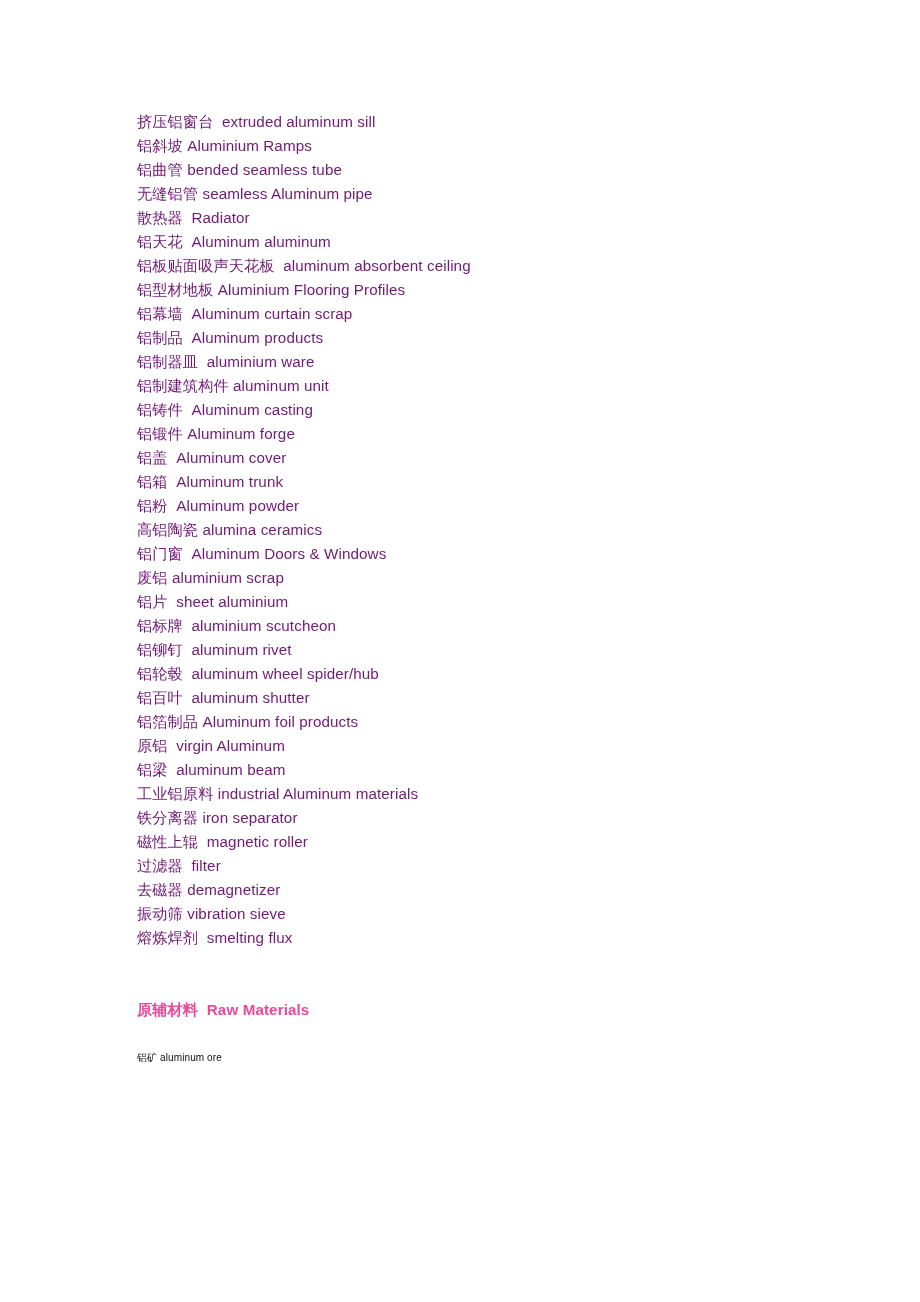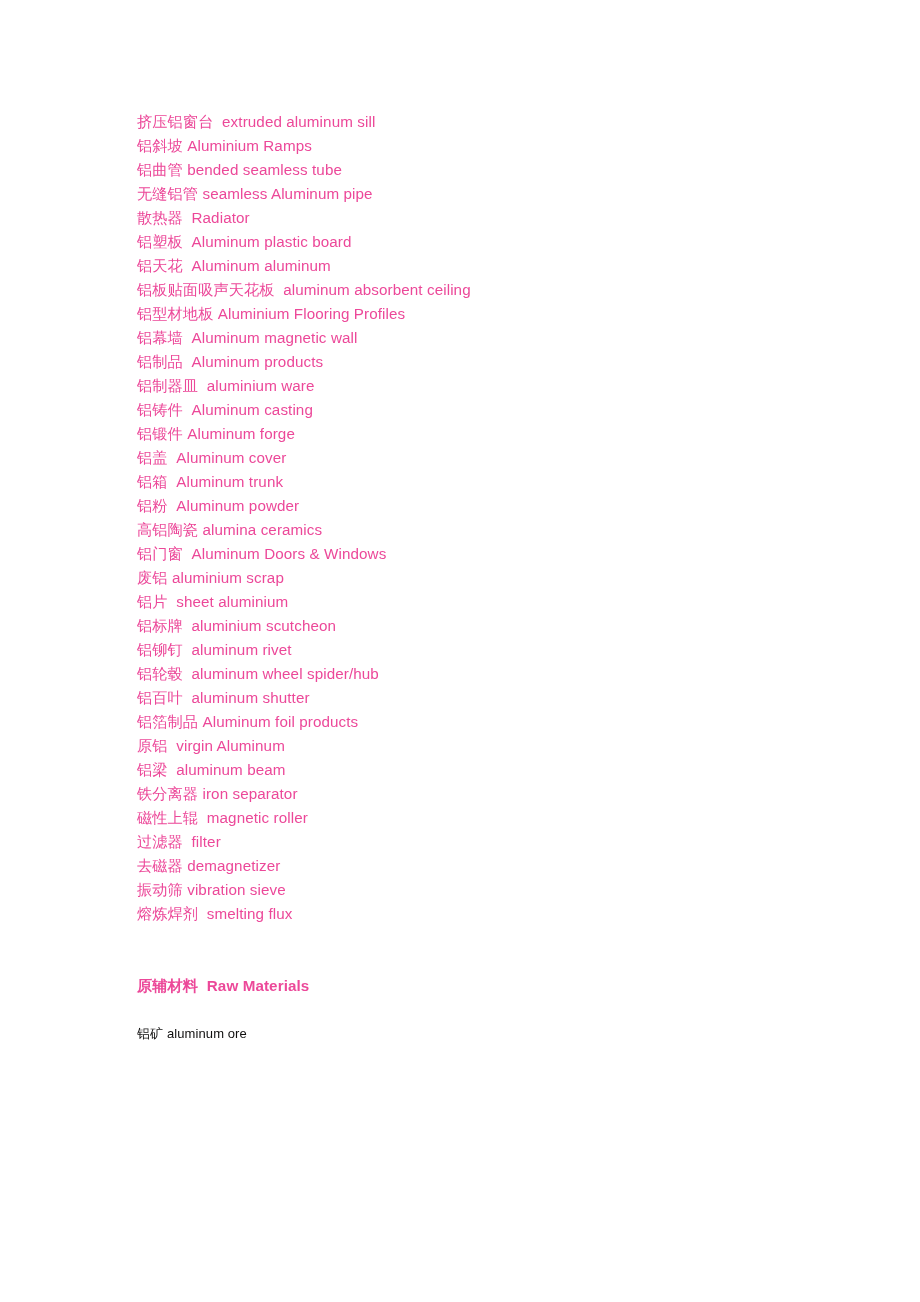--- a/index.html
+++ b/index.html
@@ -34,78 +34,79 @@
   .glossary-list {
     margin: 0;
     padding: 0;
     list-style: none;
   }
   .entry {
     font-size: 15.2px;
     line-height: 24px;
     white-space: pre;
     letter-spacing: 0.1px;
-    color: #ec4899;
+    color: #701a75;
   }
   .blank-line {
     height: 24px;
     line-height: 24px;
     font-size: 15.2px;
   }
   .section-heading {
     font-size: 15.2px;
     line-height: 24px;
     white-space: pre;
     letter-spacing: 0.1px;
     color: #ec4899;
     font-weight: bold;
   }
   .trailing-entry {
-    font-size: 13px;
+    font-size: 10px;
     line-height: 24px;
     white-space: pre;
     letter-spacing: 0.1px;
     color: #100f0f;
   }
 </style>
 </head>
 <body>
 
 <div class="page">
   <div class="content">
 
     <ul class="glossary-list">
       <li class="entry">挤压铝窗台  extruded aluminum sill</li>
       <li class="entry">铝斜坡 Aluminium Ramps</li>
       <li class="entry">铝曲管 bended seamless tube</li>
       <li class="entry">无缝铝管 seamless Aluminum pipe</li>
       <li class="entry">散热器  Radiator</li>
-      <li class="entry">铝塑板  Aluminum plastic board</li>
       <li class="entry">铝天花  Aluminum aluminum</li>
       <li class="entry">铝板贴面吸声天花板  aluminum absorbent ceiling</li>
       <li class="entry">铝型材地板 Aluminium Flooring Profiles</li>
-      <li class="entry">铝幕墙  Aluminum magnetic wall</li>
+      <li class="entry">铝幕墙  Aluminum curtain scrap</li>
       <li class="entry">铝制品  Aluminum products</li>
       <li class="entry">铝制器皿  aluminium ware</li>
+      <li class="entry">铝制建筑构件 aluminum unit</li>
       <li class="entry">铝铸件  Aluminum casting</li>
       <li class="entry">铝锻件 Aluminum forge</li>
       <li class="entry">铝盖  Aluminum cover</li>
       <li class="entry">铝箱  Aluminum trunk</li>
       <li class="entry">铝粉  Aluminum powder</li>
       <li class="entry">高铝陶瓷 alumina ceramics</li>
       <li class="entry">铝门窗  Aluminum Doors &amp; Windows</li>
       <li class="entry">废铝 aluminium scrap</li>
       <li class="entry">铝片  sheet aluminium</li>
       <li class="entry">铝标牌  aluminium scutcheon</li>
       <li class="entry">铝铆钉  aluminum rivet</li>
       <li class="entry">铝轮毂  aluminum wheel spider/hub</li>
       <li class="entry">铝百叶  aluminum shutter</li>
       <li class="entry">铝箔制品 Aluminum foil products</li>
       <li class="entry">原铝  virgin Aluminum</li>
       <li class="entry">铝梁  aluminum beam</li>
+      <li class="entry">工业铝原料 industrial Aluminum materials</li>
       <li class="entry">铁分离器 iron separator</li>
       <li class="entry">磁性上辊  magnetic roller</li>
       <li class="entry">过滤器  filter</li>
       <li class="entry">去磁器 demagnetizer</li>
       <li class="entry">振动筛 vibration sieve</li>
       <li class="entry">熔炼焊剂  smelting flux</li>
     </ul>
 
     <div class="blank-line">&nbsp;</div>
     <div class="blank-line">&nbsp;</div>

